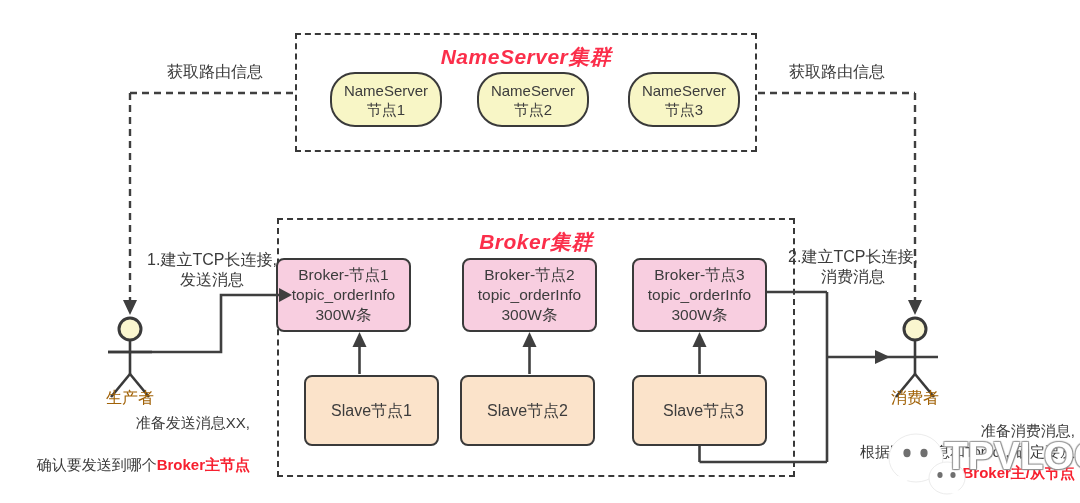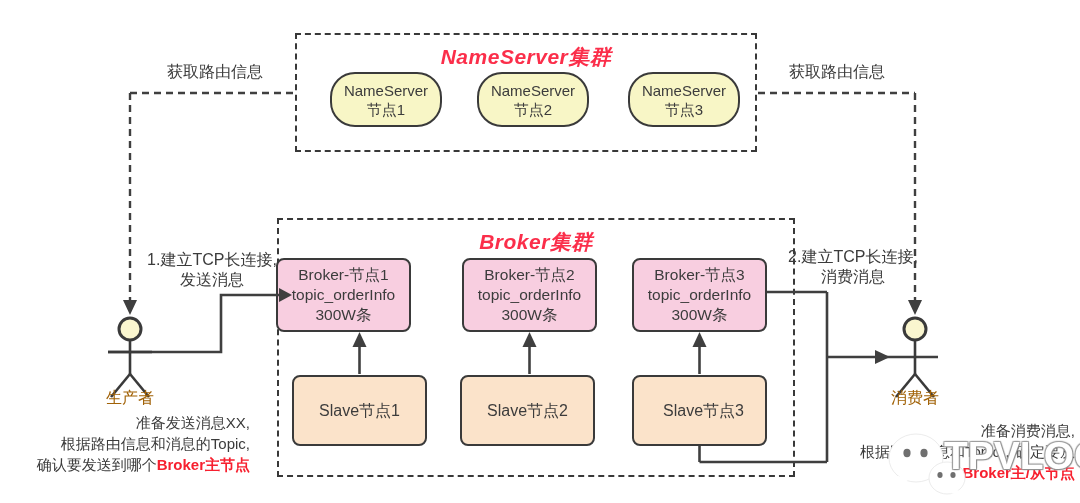--- a/index.html
+++ b/index.html
@@ -73,21 +73,21 @@
     <span>Broker-节点2</span>
     <span>topic_orderInfo</span>
     <span>300W条</span>
   </div>
   <div class="node broker-node" style="left:632px;">
     <span>Broker-节点3</span>
     <span>topic_orderInfo</span>
     <span>300W条</span>
   </div>
 
-  <div class="node slave-node" style="left:292px;">
+  <div class="node slave-node" style="left:304px;">
     <span>Slave节点1</span>
   </div>
   <div class="node slave-node" style="left:460px;">
     <span>Slave节点2</span>
   </div>
   <div class="node slave-node" style="left:632px;padding-left:8px;">
     <span>Slave节点3</span>
   </div>
 
   <svg class="layer" width="1080" height="503" viewBox="0 0 1080 503">
@@ -146,21 +146,21 @@
   <div class="lbl" style="left:773px;top:247px;width:160px;">
     <span>2.建立TCP长连接,</span><br>
     <span>消费消息</span>
   </div>
 
   <div class="person-label" style="left:90px;top:388px;width:80px;">生产者</div>
   <div class="person-label" style="left:875px;top:388px;width:80px;">消费者</div>
 
   <div class="note" style="left:10px;top:412px;width:240px;">
     <span>准备发送消息XX,</span><br>
-    <span>根据路由信息和消息的Topic,</span><br>
+    <br>
     <span>确认要发送到哪个</span><span class="red">Broker主节点</span>
   </div>
 
   <div class="note" style="left:835px;top:420px;width:240px;">
     <span>准备消费消息,</span><br>
     <span>根据路由信息和Topic，确定要从</span><br>
     <span>哪个</span><span class="red">Broker主/从节点</span>
   </div>
 
   <div class="wm">

